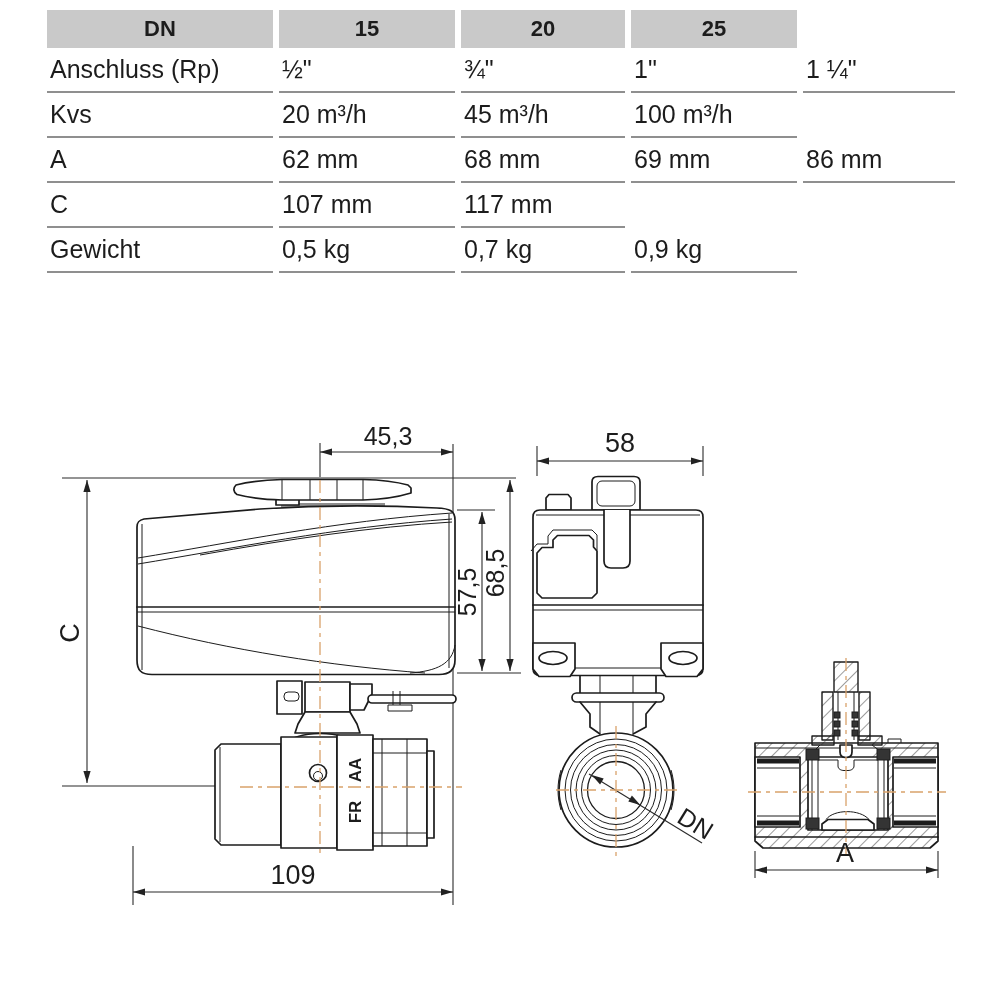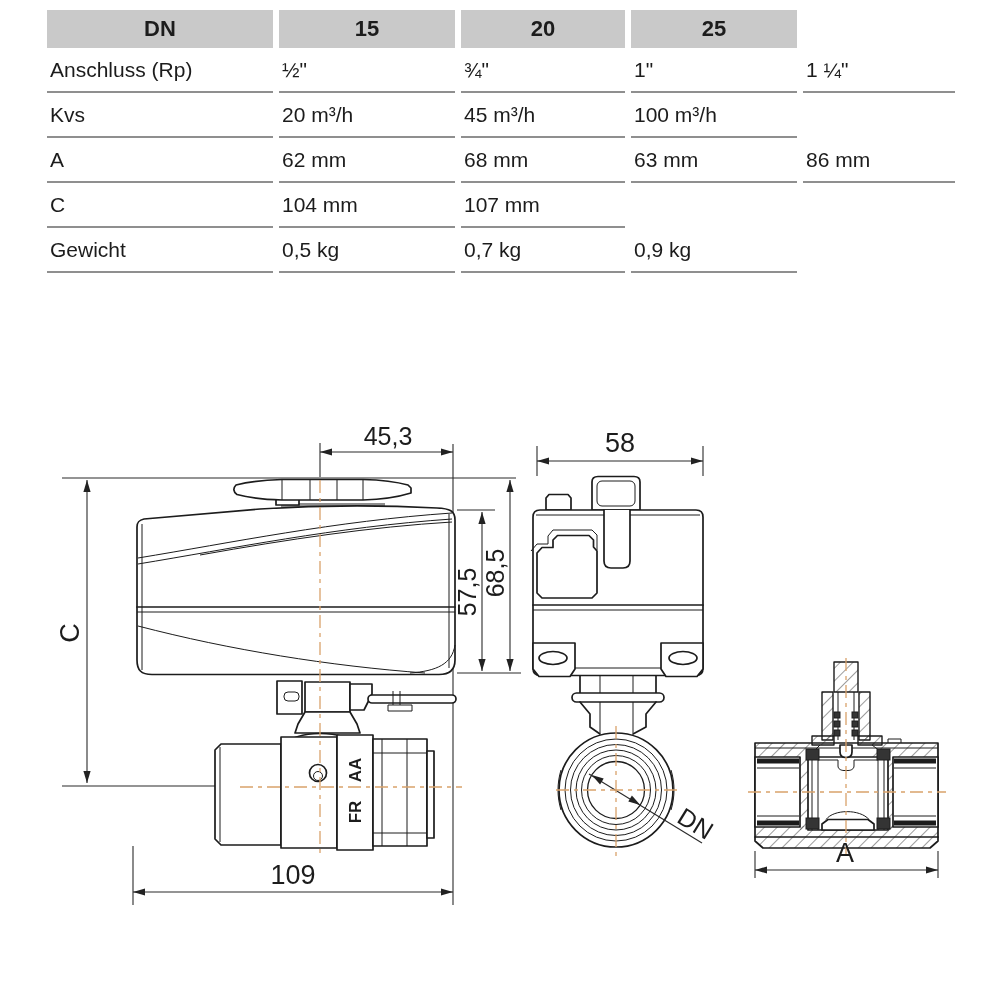--- a/index.html
+++ b/index.html
@@ -7,21 +7,21 @@
        font-family:"Liberation Sans",sans-serif;overflow:hidden;}
   .stage{position:absolute;inset:0;width:1000px;height:760px;}
 
   
   .spec-table{position:absolute;left:47px;top:10px;width:955px;}
   .t-row{display:grid;grid-template-columns:226px 176px 164px 166px 152px;column-gap:6px;}
   .t-head{height:38px;}
   .t-head .t-cell{background:#c9c9c9;justify-content:center;font-weight:700;font-size:22px;
                   border-bottom:none;padding-left:0;}
   .t-row:not(.t-head){height:45px;}
-  .t-cell{display:flex;align-items:center;font-size:21px;color:#1c1c1c;
+  .t-cell{display:flex;align-items:center;font-size:25px;color:#1c1c1c;
           border-bottom:2px solid #8f8f8f;padding-left:3px;white-space:nowrap;}
 
   
   .drawing{position:absolute;left:0;top:420px;}
   .ol {fill:none;stroke:#1c1c1c;stroke-width:1.7;stroke-linejoin:round;stroke-linecap:round;}
   .olw{fill:#ffffff;stroke:#1c1c1c;stroke-width:1.7;stroke-linejoin:round;stroke-linecap:round;}
   .th {fill:none;stroke:#1c1c1c;stroke-width:1;stroke-linejoin:round;}
   .thw{fill:#ffffff;stroke:#1c1c1c;stroke-width:1;stroke-linejoin:round;}
   .dim{stroke:#2b2b2b;stroke-width:1.1;fill:none;}
   .cl {stroke:#d9a26b;stroke-width:1.3;stroke-dasharray:13 5 4 5;fill:none;}
@@ -55,27 +55,27 @@
     <div class="t-row">
       <div class="t-cell">Kvs</div>
       <div class="t-cell">20 m³/h</div>
       <div class="t-cell">45 m³/h</div>
       <div class="t-cell">100 m³/h</div>
     </div>
     <div class="t-row">
       <div class="t-cell">A</div>
       <div class="t-cell">62 mm</div>
       <div class="t-cell">68 mm</div>
-      <div class="t-cell">63 mm</div>
+      <div class="t-cell">69 mm</div>
       <div class="t-cell">86 mm</div>
     </div>
     <div class="t-row">
       <div class="t-cell">C</div>
-      <div class="t-cell">104 mm</div>
       <div class="t-cell">107 mm</div>
+      <div class="t-cell">117 mm</div>
     </div>
     <div class="t-row">
       <div class="t-cell">Gewicht</div>
       <div class="t-cell">0,5 kg</div>
       <div class="t-cell">0,7 kg</div>
       <div class="t-cell">0,9 kg</div>
     </div>
   </div>
 
   <svg class="drawing" width="1000" height="580" viewBox="0 420 1000 580" xmlns="http://www.w3.org/2000/svg">

